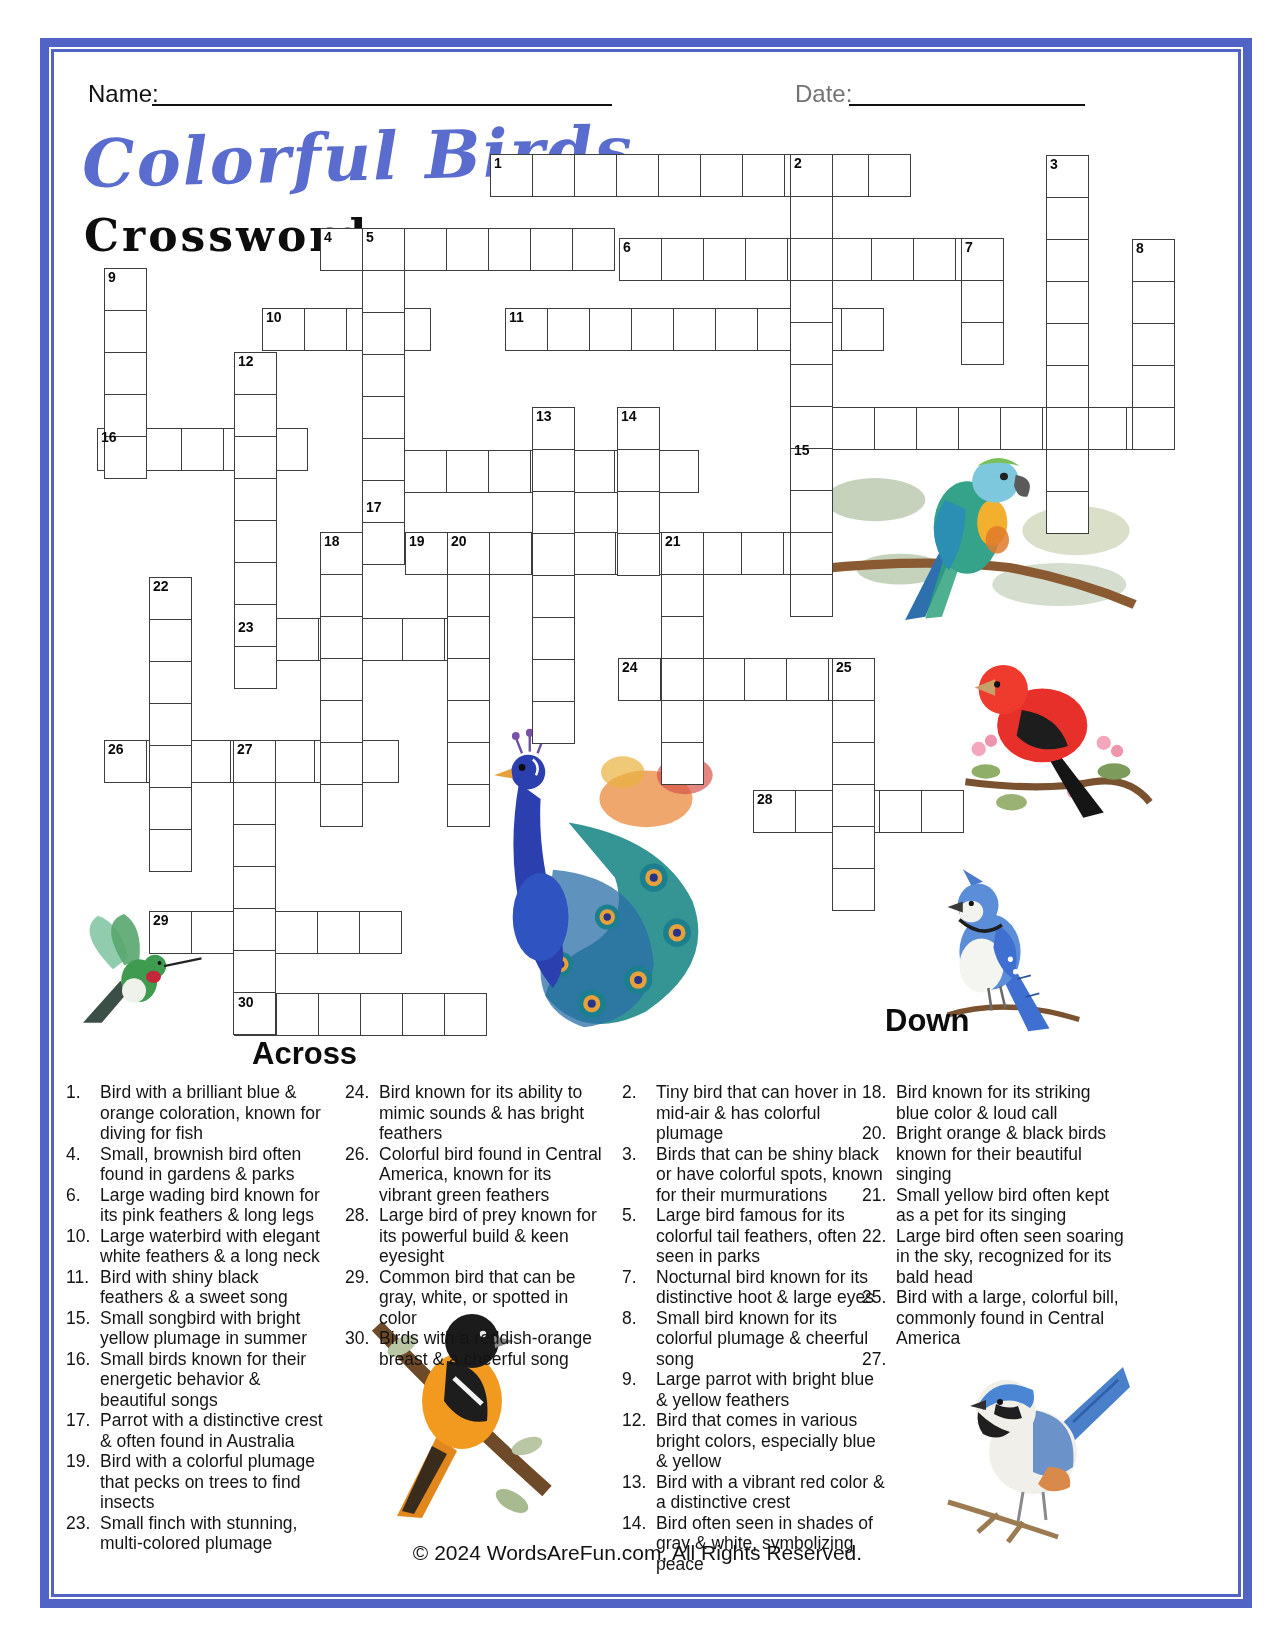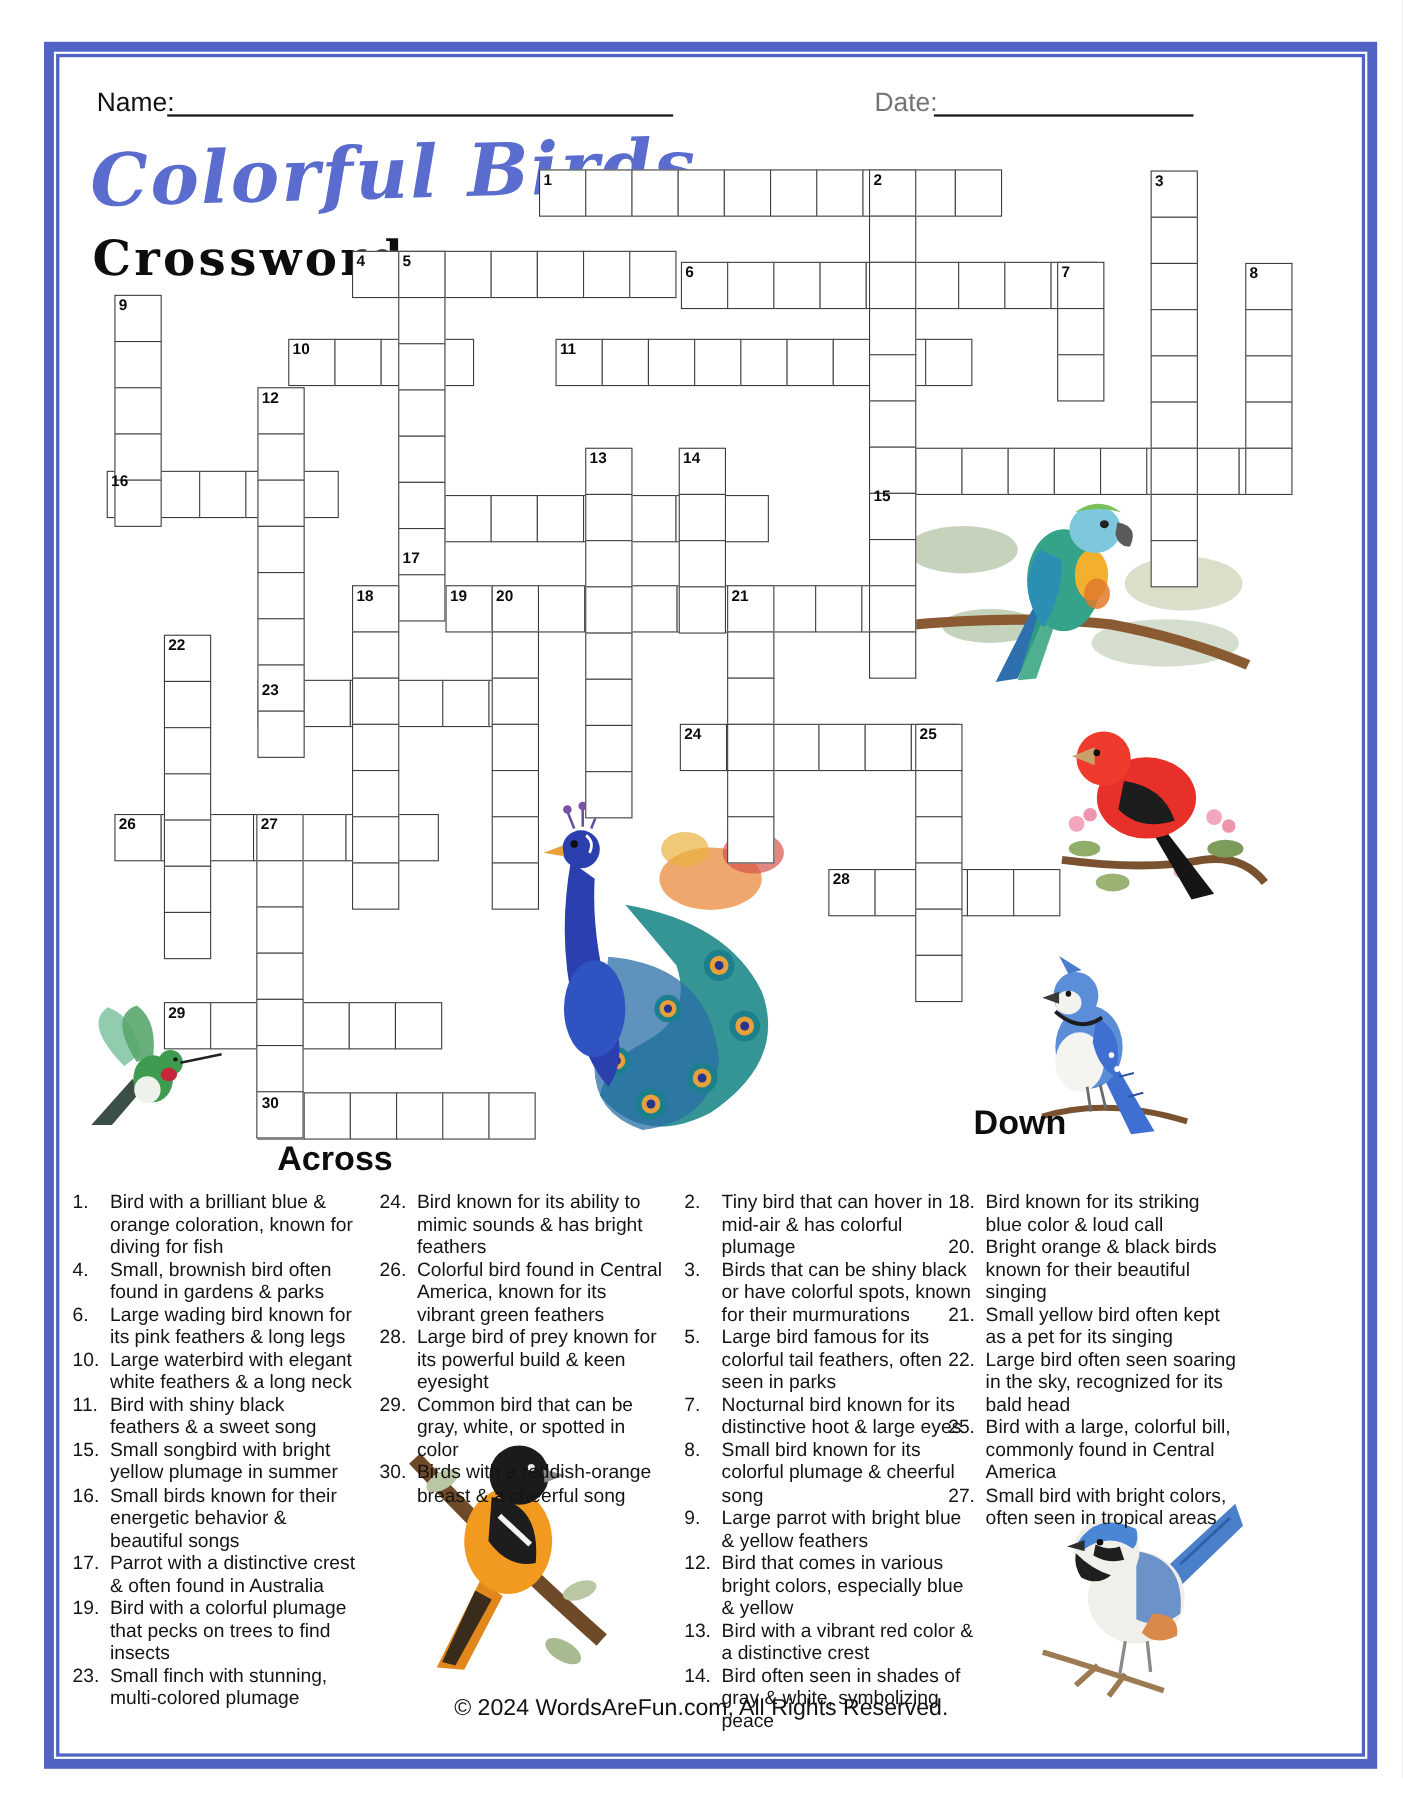--- a/index.html
+++ b/index.html
@@ -633,18 +633,17 @@
       <div class="clue">
         <div class="cnum">22.</div>
         <div class="ctext">Large bird often seen soaring in the sky, recognized for its bald head</div>
       </div>
       <div class="clue">
         <div class="cnum">25.</div>
         <div class="ctext">Bird with a large, colorful bill, commonly found in Central America</div>
       </div>
       <div class="clue">
         <div class="cnum">27.</div>
-        <div class="ctext">Small bird with bright colors, often seen in tropical areas</div>
       </div>
     </div>
 
   <div class="footer">© 2024 WordsAreFun.com, All Rights Reserved.</div>
 </div>
 
 </body></html>

